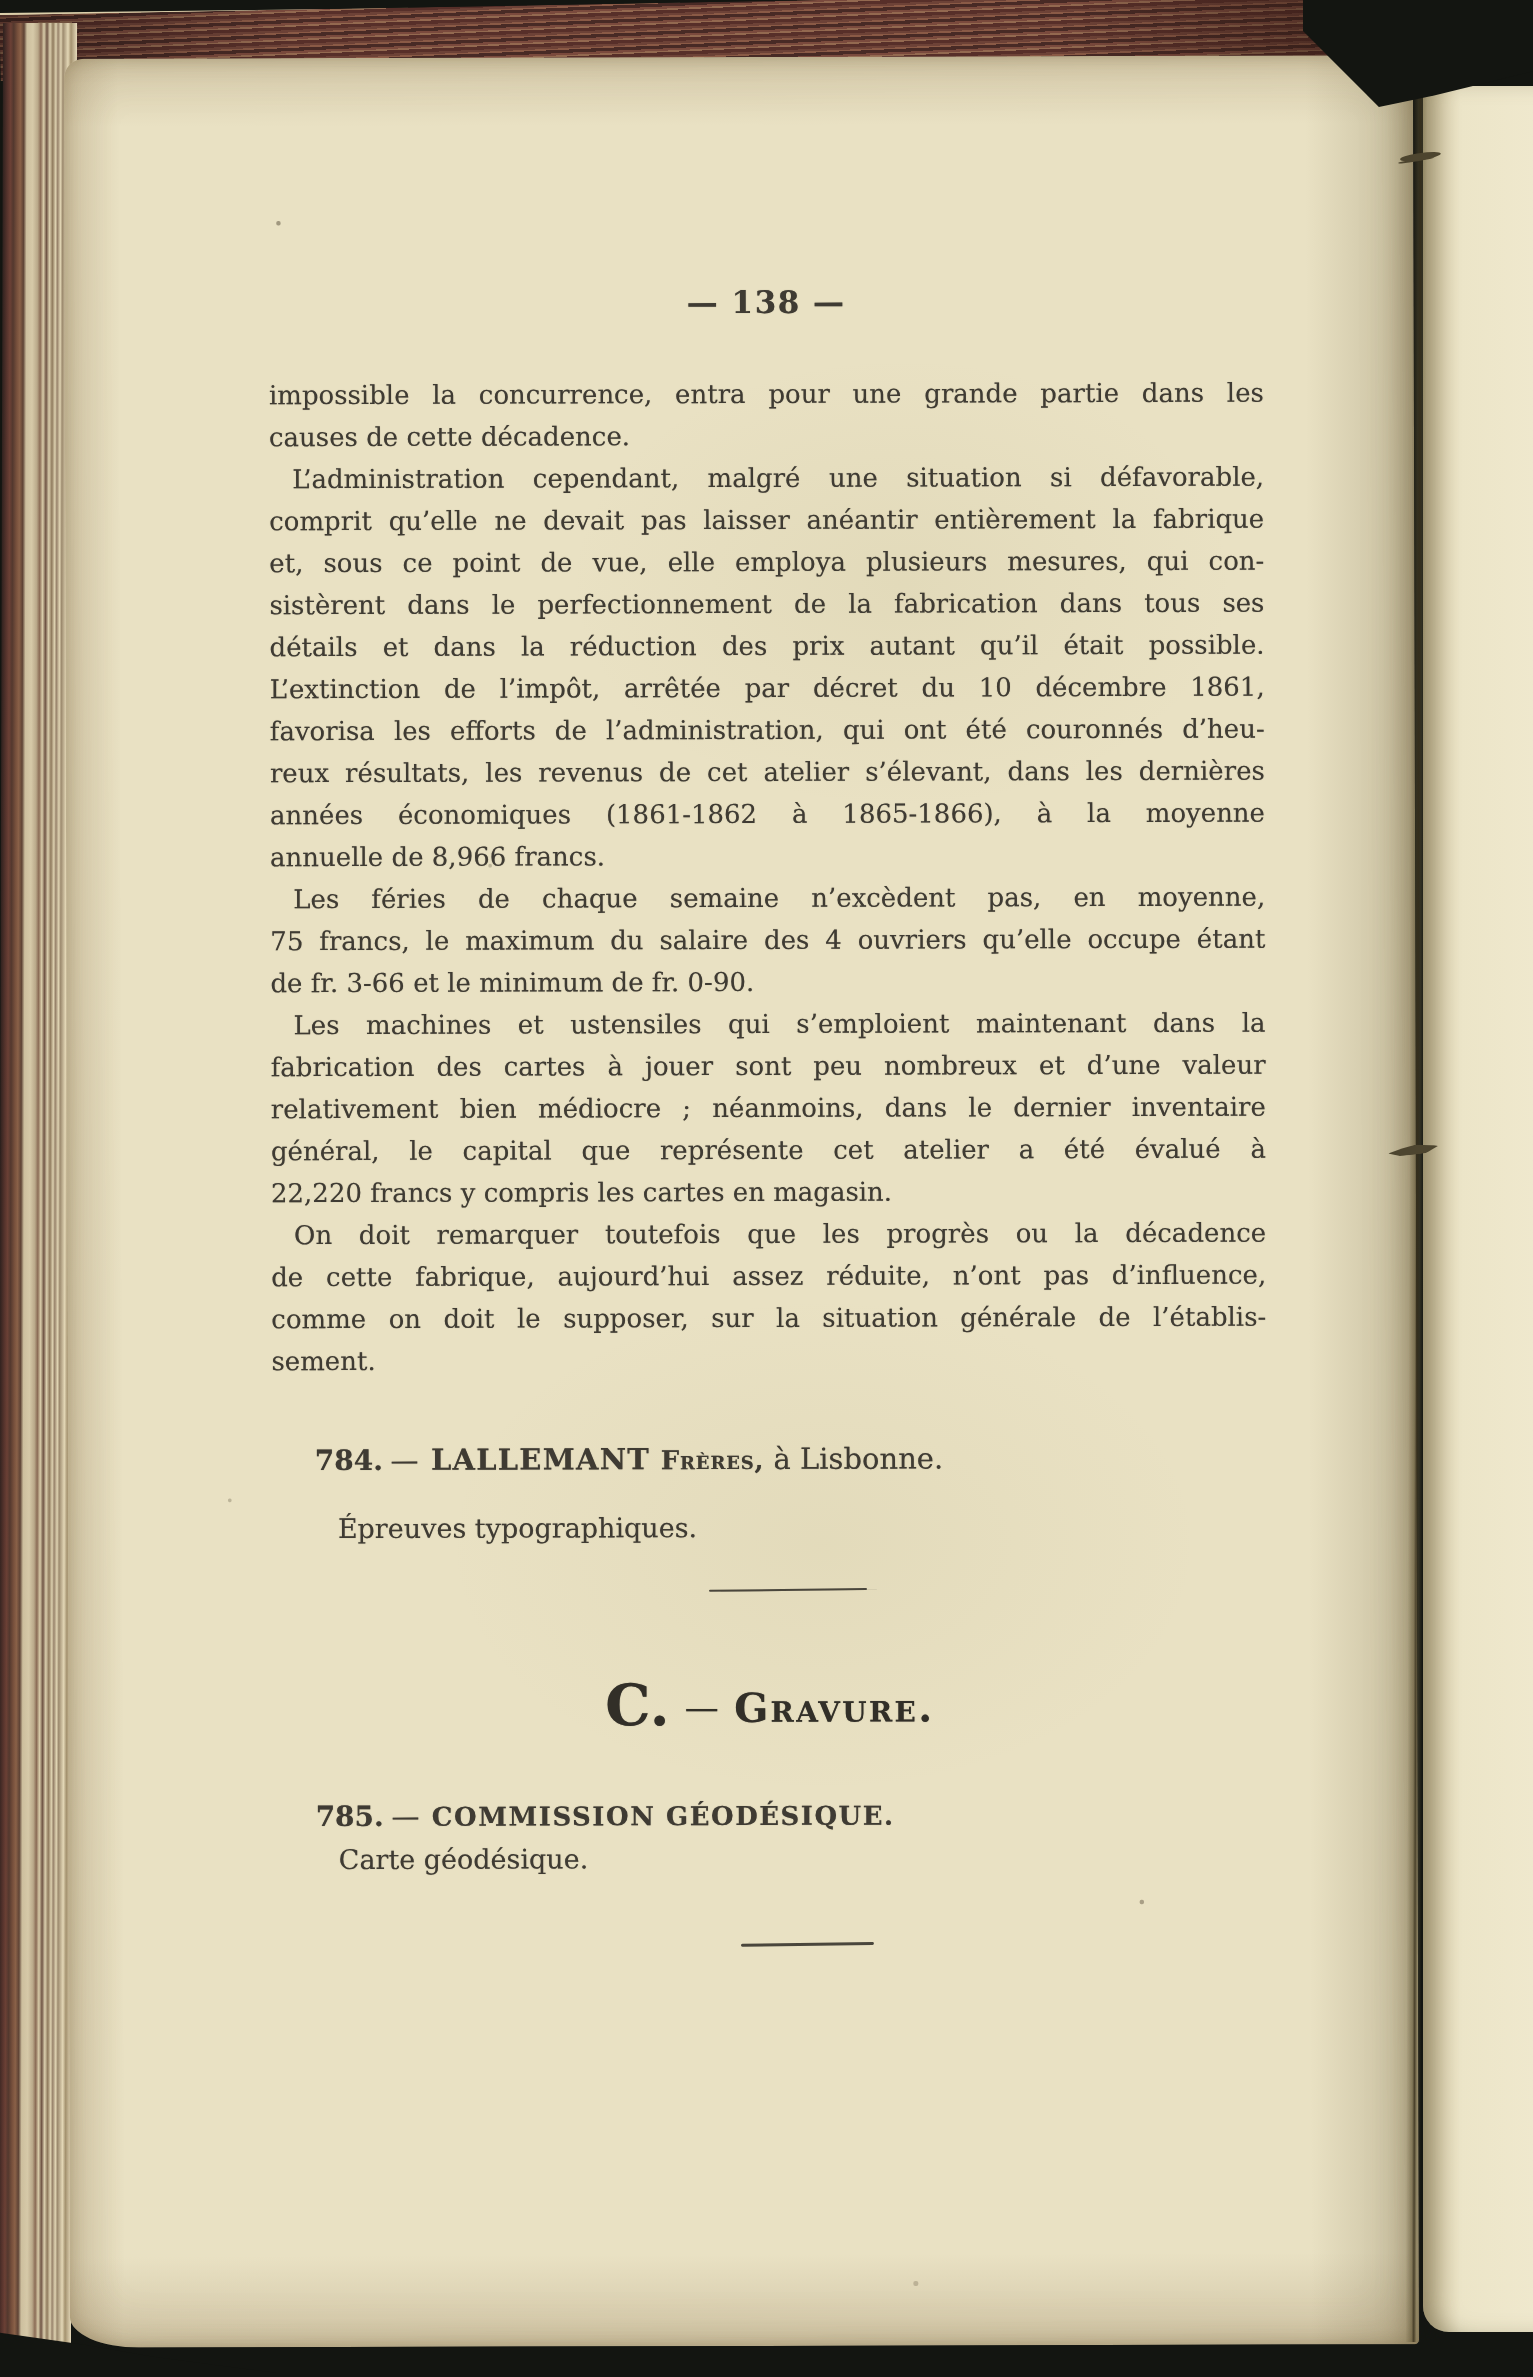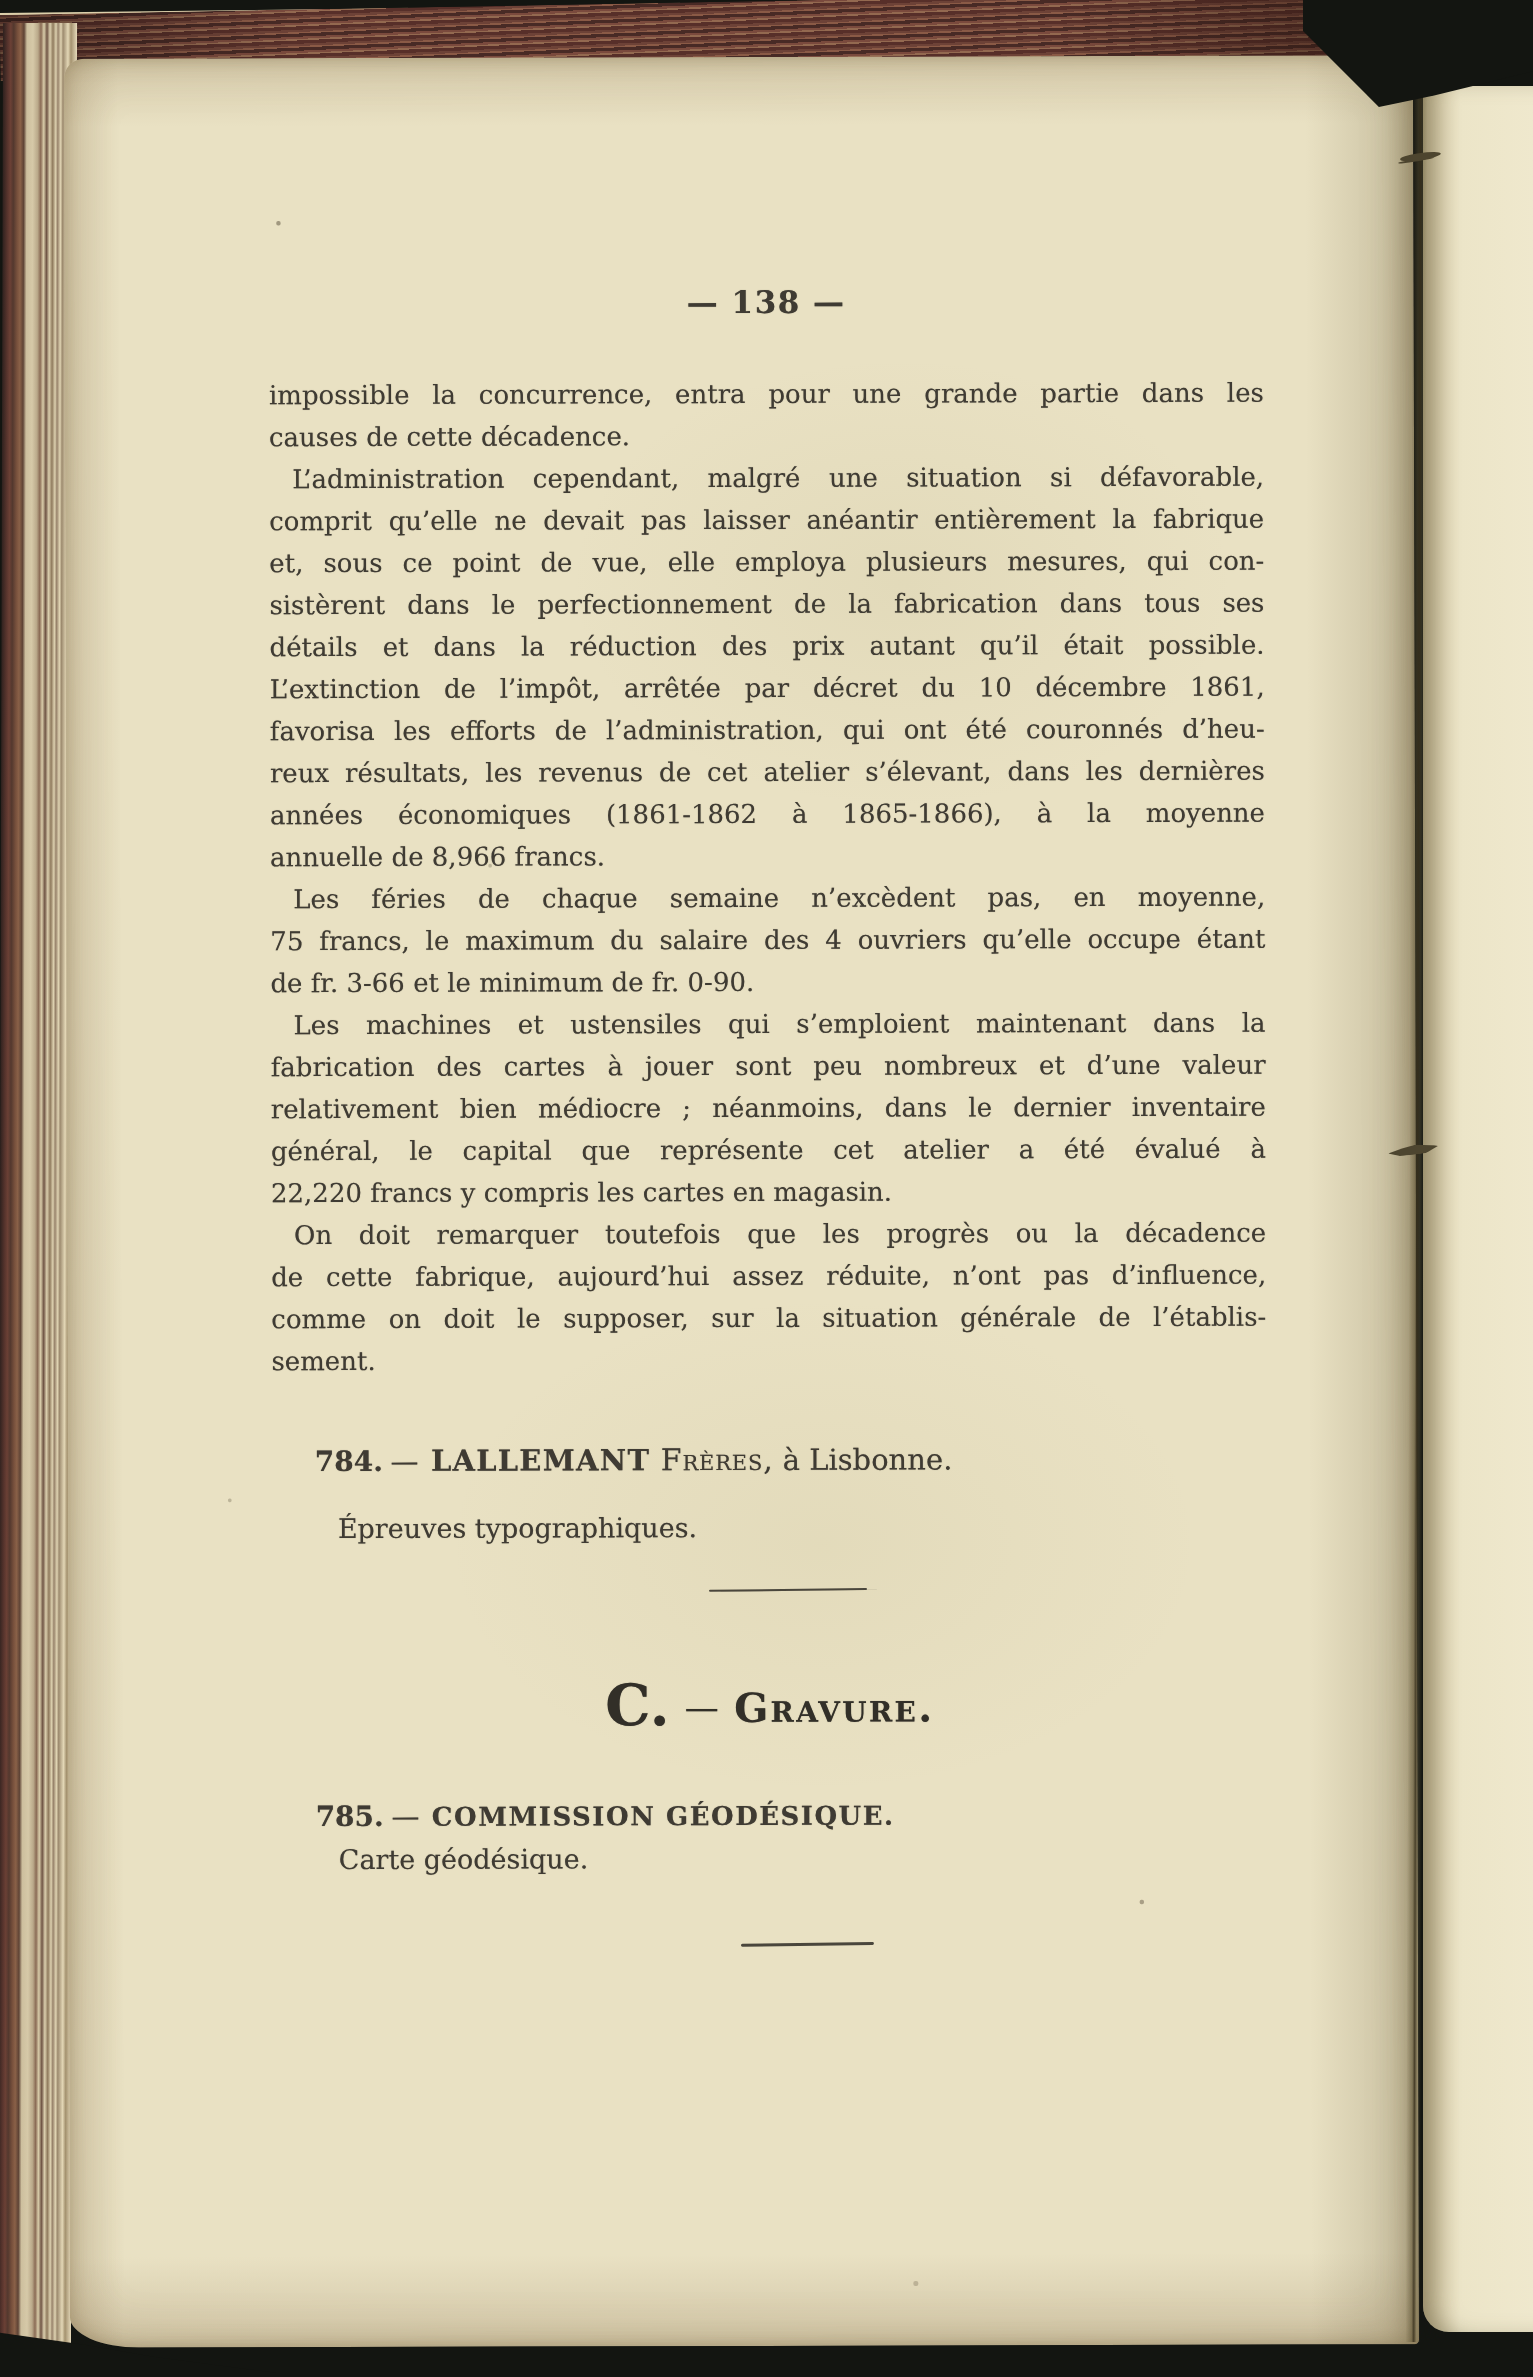--- a/index.html
+++ b/index.html
@@ -47,21 +47,21 @@
   .line{text-align:justify;text-align-last:justify;}
   .line.last{text-align-last:left;}
   .line.first{text-indent:23px;}
 
   .entry{position:absolute;left:247px;white-space:nowrap;text-shadow:0 0 0.8px rgba(55,50,42,.55);}
   .e784{top:1385px;}
   .e785{top:1742px;}
   .enum{font-size:28px;font-weight:700;text-align:right;}
   .edash{font-size:28px;padding:0 12.3px 0 7.7px;}
   .ename{font-size:29px;font-weight:700;letter-spacing:1.2px;}
-  .esc{font-variant:small-caps;font-size:30px;padding-left:10.7px;letter-spacing:0.8px;}
+  .esc{font-variant:small-caps;font-size:26px;padding-left:10.7px;letter-spacing:0.8px;font-weight:bold;}
   .eloc{font-size:29px;padding-left:9.2px;}
   .ename785{font-size:26px;font-weight:700;letter-spacing:1.5px;}
 
   .item{position:absolute;left:270px;font-size:27px;text-shadow:0 0 0.8px rgba(62,58,48,.5);}
   .i784{top:1455px;}
   .i785{top:1786px;}
 
   .rule{position:absolute;background:#4a463c;}
   .r1{top:1532px;left:641px;width:158px;height:2.3px;transform:rotate(-0.5deg);border-radius:1.5px;
       box-shadow:10.7px 0.8px 0 -0.8px rgba(74,70,60,.35);}

